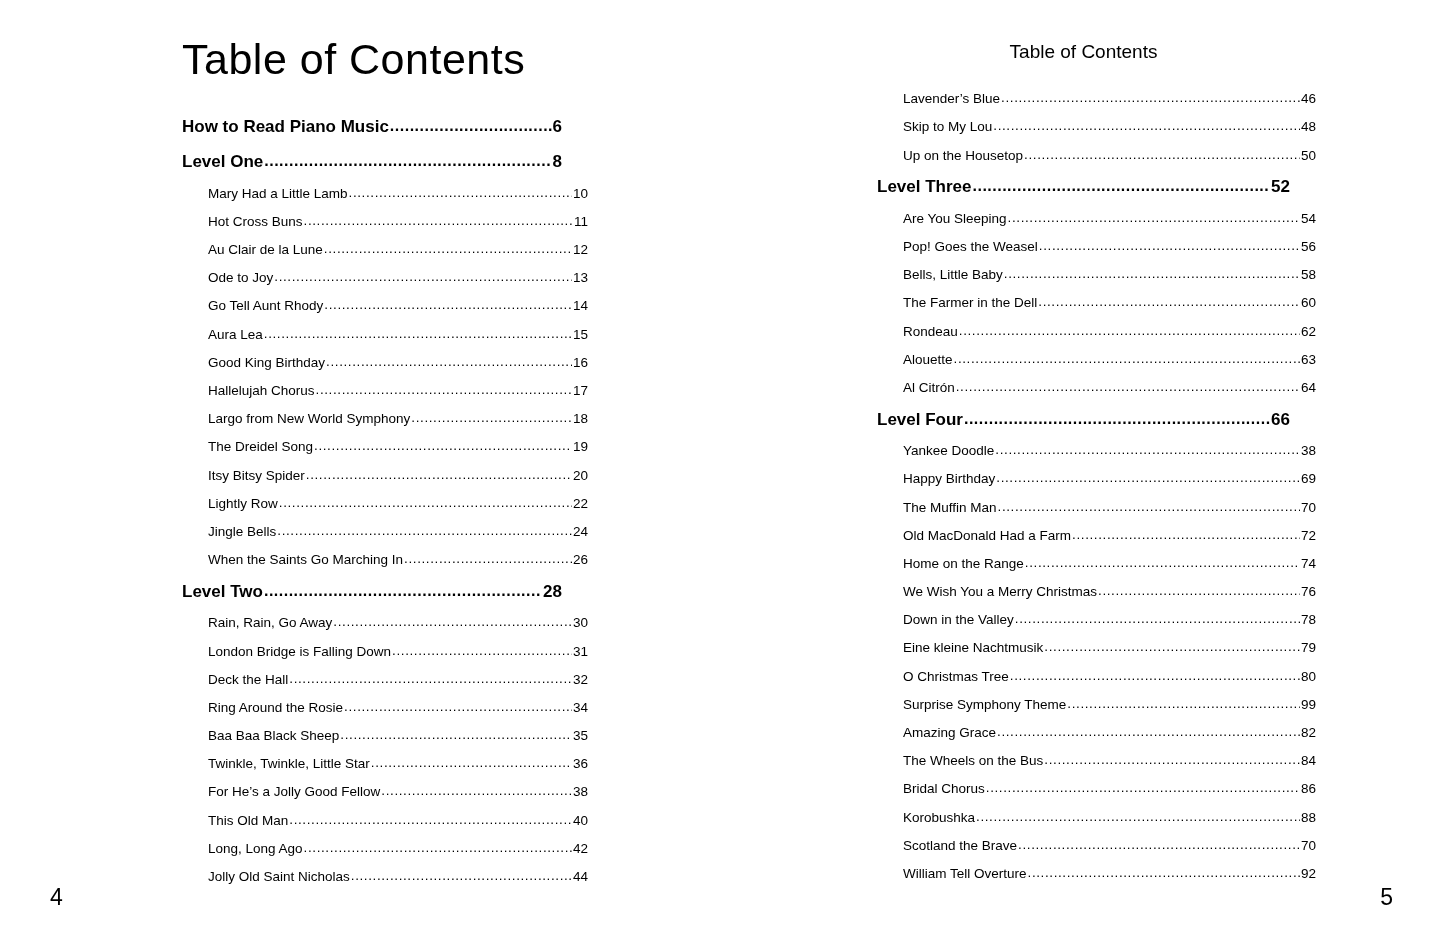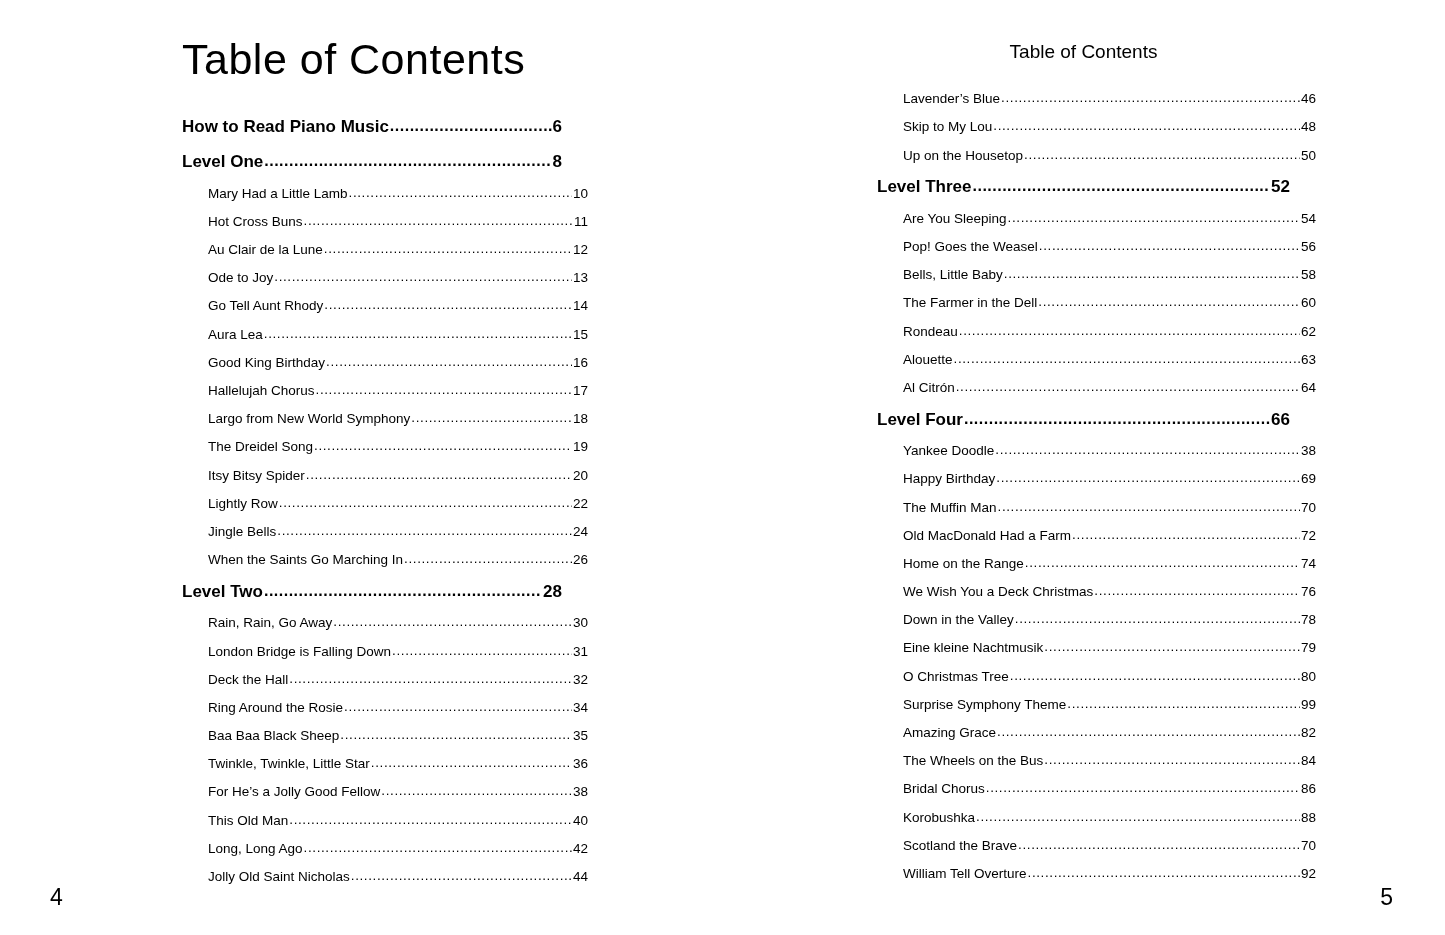--- a/index.html
+++ b/index.html
@@ -343,21 +343,21 @@
           <span class="label">Old MacDonald Had a Farm</span>
           <span class="dots"> ............................................................................................................................................</span>
           <span class="page-num">72</span>
         </div>
         <div class="entry song">
           <span class="label">Home on the Range</span>
           <span class="dots"> ............................................................................................................................................</span>
           <span class="page-num">74</span>
         </div>
         <div class="entry song">
-          <span class="label">We Wish You a Deck Christmas</span>
+          <span class="label">We Wish You a Merry Christmas</span>
           <span class="dots"> ............................................................................................................................................</span>
           <span class="page-num">76</span>
         </div>
         <div class="entry song">
           <span class="label">Down in the Valley</span>
           <span class="dots"> ............................................................................................................................................</span>
           <span class="page-num">78</span>
         </div>
         <div class="entry song">
           <span class="label">Eine kleine Nachtmusik</span>

